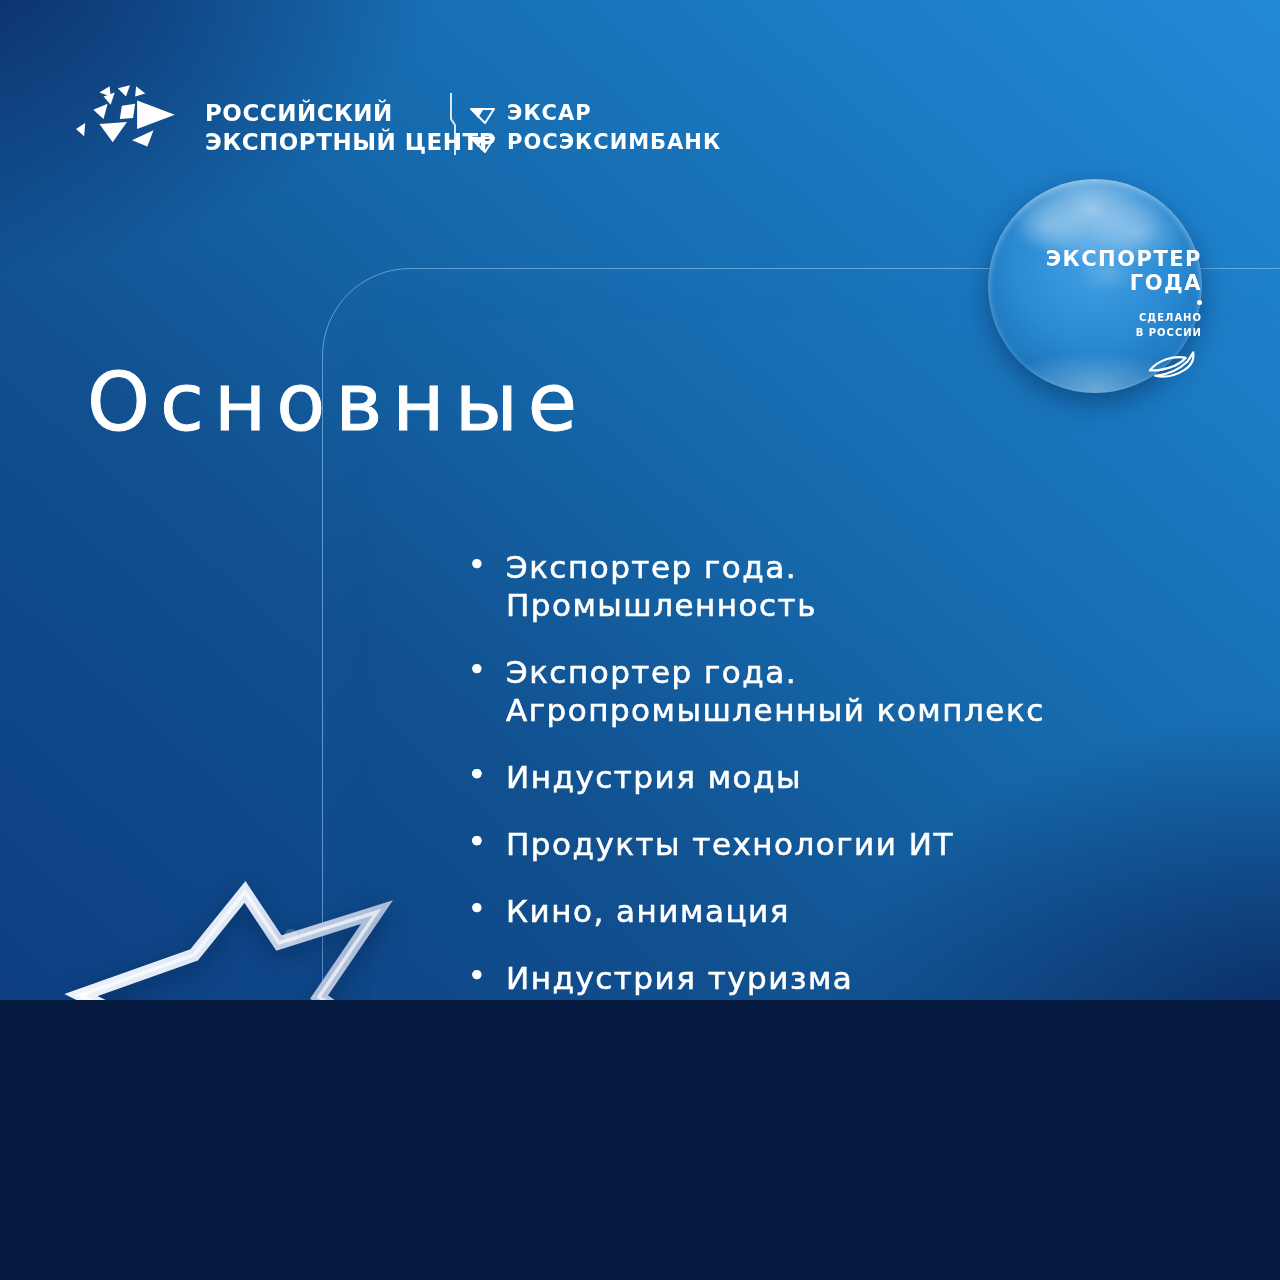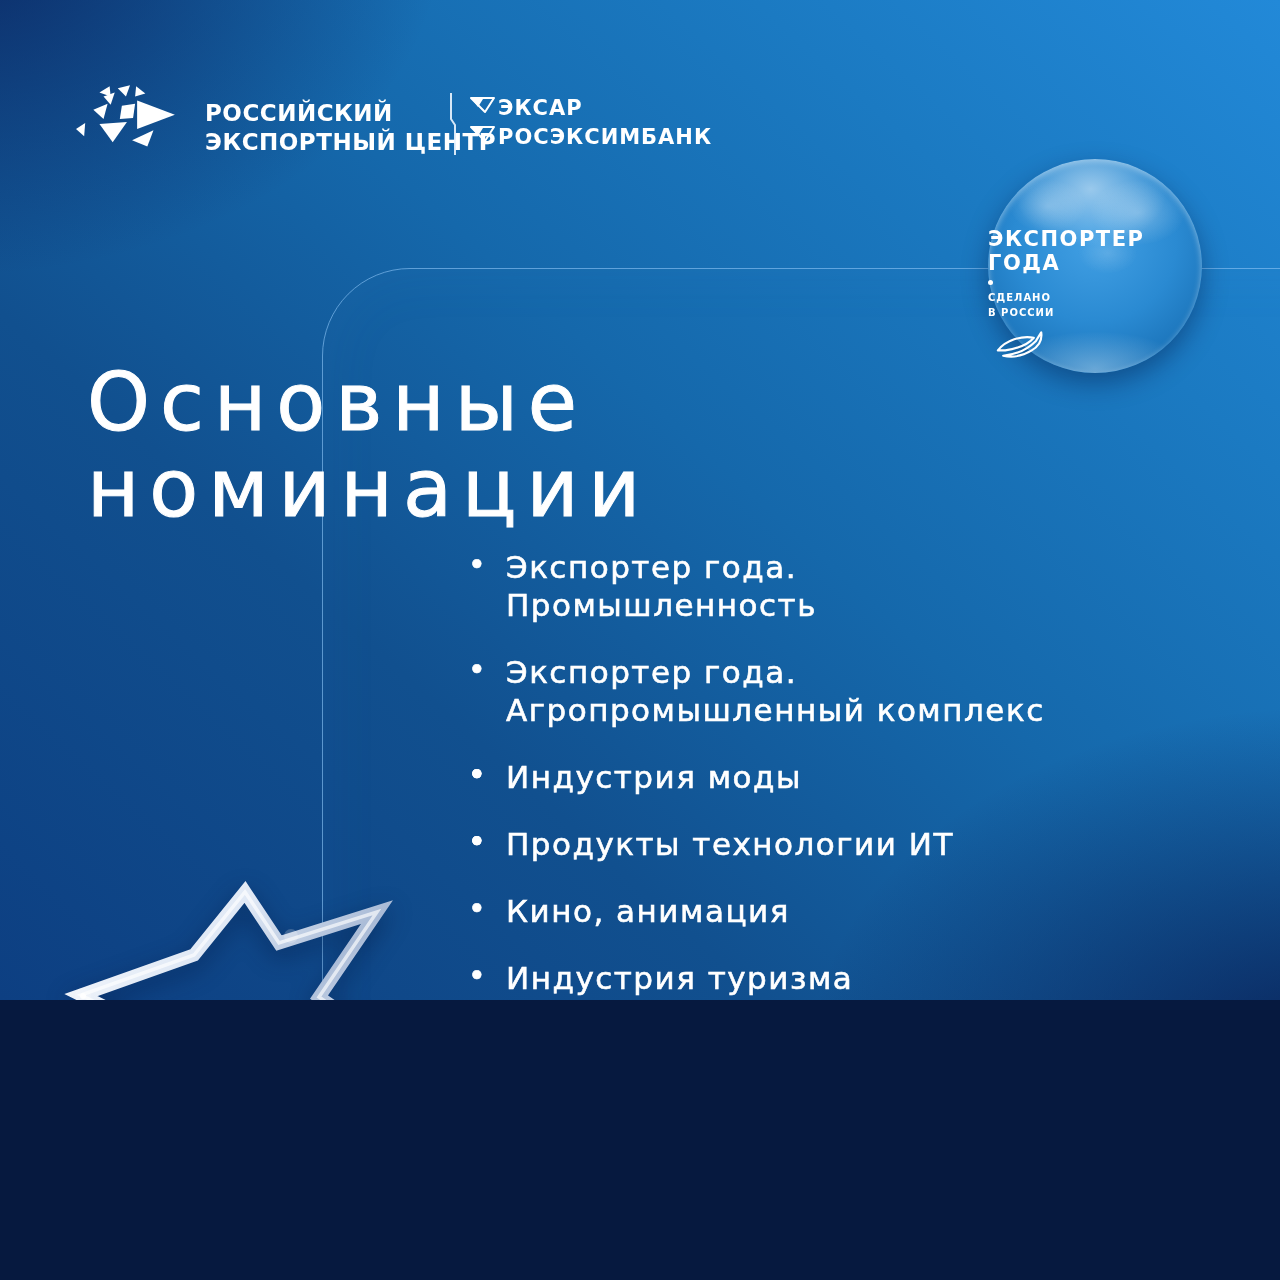--- a/index.html
+++ b/index.html
@@ -17,31 +17,31 @@
     border:1.5px solid rgba(135,192,242,0.65);
     border-radius:88px;
     box-shadow: inset 0 0 60px rgba(60,140,210,0.08);
   }
   
   .emblem { position:absolute; left:76px; top:84px; }
   .brand { position:absolute; left:205px; top:99px; font-size:23px; font-weight:bold;
            letter-spacing:0.5px; line-height:29px; }
   .divider { position:absolute; left:446px; top:92px; }
   .partners { position:absolute; left:470px; top:96px; }
-  .partner-row { display:flex; align-items:flex-start; gap:2px; height:29px; }
+  .partner-row { display:flex; align-items:flex-end; gap:11px; height:29px; }
   .partner-label { font-size:21px; font-weight:bold; letter-spacing:1px; }
   
   .badge {
-    position:absolute; left:988px; top:159px; width:214px; height:214px; border-radius:50%;
+    position:absolute; left:988px; top:179px; width:214px; height:214px; border-radius:50%;
     background:
       radial-gradient(70% 28% at 50% 98%, rgba(215,240,255,0.40), rgba(215,240,255,0) 62%),
       radial-gradient(62% 46% at 48% 14%, rgba(255,255,255,0.50), rgba(255,255,255,0) 58%),
       radial-gradient(circle at 50% 38%, #42a0e4 0%, #2a8ad2 48%, #1a72b8 80%, #2e86c8 100%);
     box-shadow: 0 10px 26px rgba(0,25,70,0.42), inset 0 2px 6px rgba(255,255,255,0.45);
-    display:flex; flex-direction:column; align-items:flex-start;
+    display:flex; flex-direction:column; align-items:flex-end;
     box-sizing:border-box; padding-top:68px; text-align:center; z-index:3;
   }
   .badge::before { 
     content:""; position:absolute; inset:0; border-radius:50%;
     background:
       radial-gradient(26% 18% at 28% 22%, rgba(255,255,255,0.26), transparent 70%),
       radial-gradient(32% 22% at 70% 25%, rgba(255,255,255,0.30), transparent 70%),
       radial-gradient(20% 14% at 56% 44%, rgba(255,255,255,0.16), transparent 70%);
   }
   .badge-title { position:relative; font-size:21px; font-weight:bold; letter-spacing:1.5px;
@@ -117,21 +117,20 @@
     <div class="badge-sub">СДЕЛАНО</div>
     <div class="badge-sub">В РОССИИ</div>
     <svg class="badge-bird" width="62" height="36" viewBox="0 0 52 34">
       <path d="M6 24 C14 14 28 10 40 12 C35 18 26 22 13 24 Z" fill="none" stroke="#ffffff" stroke-width="2" stroke-linejoin="round"></path>
       <path d="M11 29 C23 28 34 23 42 15 L47 7 C48 14 45 20 38 24 C30 29 20 31 11 29 Z" fill="none" stroke="#ffffff" stroke-width="2" stroke-linejoin="round"></path>
     </svg>
   </div>
 
   <div class="heading">
     <div>Основные</div>
-    <div>номинации</div>
   </div>
 
   <ul class="nominations">
     <li><span class="bullet">•</span><span>Экспортер года.
 Промышленность</span></li>
     <li><span class="bullet">•</span><span>Экспортер года.
 Агропромышленный комплекс</span></li>
     <li><span class="bullet">•</span></li>
     <li><span class="bullet">•</span><span>Индустрия моды</span></li>
     <li><span class="bullet">•</span></li>

